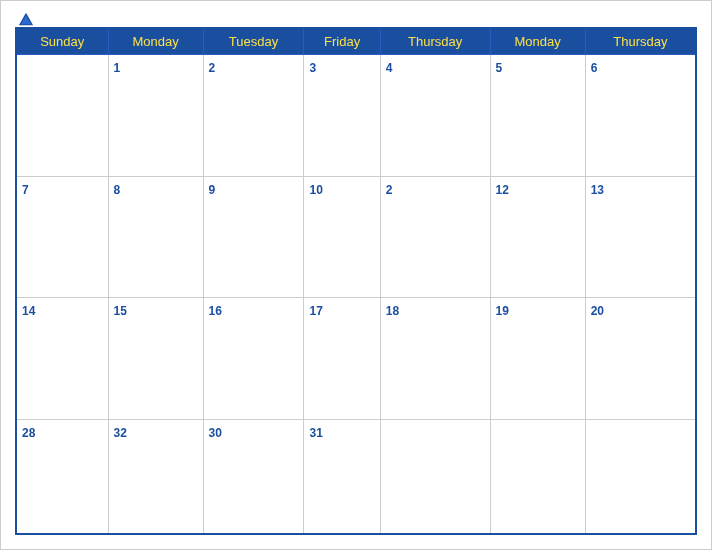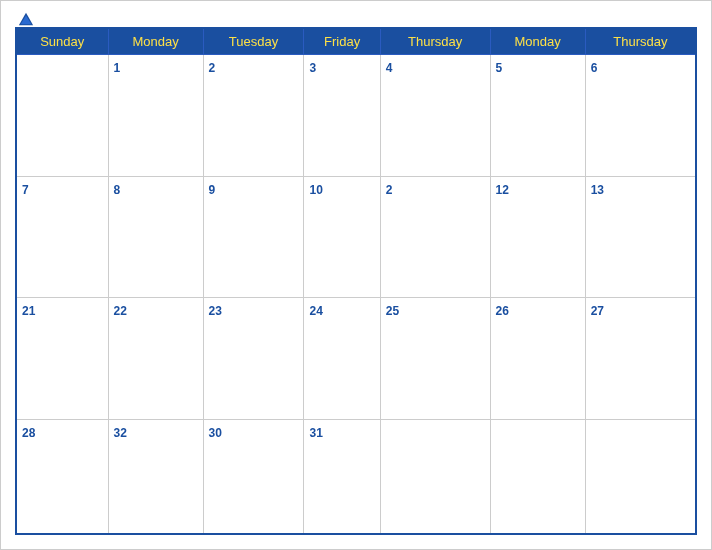--- a/index.html
+++ b/index.html
@@ -172,27 +172,27 @@
         <tr>
           <td><span class="day-number">7</span></td>
           <td><span class="day-number">8</span></td>
           <td><span class="day-number">9</span></td>
           <td><span class="day-number">10</span></td>
           <td><span class="day-number">2</span></td>
           <td><span class="day-number">12</span></td>
           <td><span class="day-number">13</span></td>
         </tr>
         <tr>
-          <td><span class="day-number">21</span></td>
-          <td><span class="day-number">22</span></td>
-          <td><span class="day-number">23</span></td>
-          <td><span class="day-number">24</span></td>
-          <td><span class="day-number">25</span></td>
-          <td><span class="day-number">26</span></td>
-          <td><span class="day-number">27</span></td>
+          <td><span class="day-number">14</span></td>
+          <td><span class="day-number">15</span></td>
+          <td><span class="day-number">16</span></td>
+          <td><span class="day-number">17</span></td>
+          <td><span class="day-number">18</span></td>
+          <td><span class="day-number">19</span></td>
+          <td><span class="day-number">20</span></td>
         </tr>
         <tr>
           <td><span class="day-number">28</span></td>
           <td><span class="day-number">32</span></td>
           <td><span class="day-number">30</span></td>
           <td><span class="day-number">31</span></td>
           <td class="empty"></td>
           <td class="empty"></td>
           <td class="empty"></td>
         </tr>

